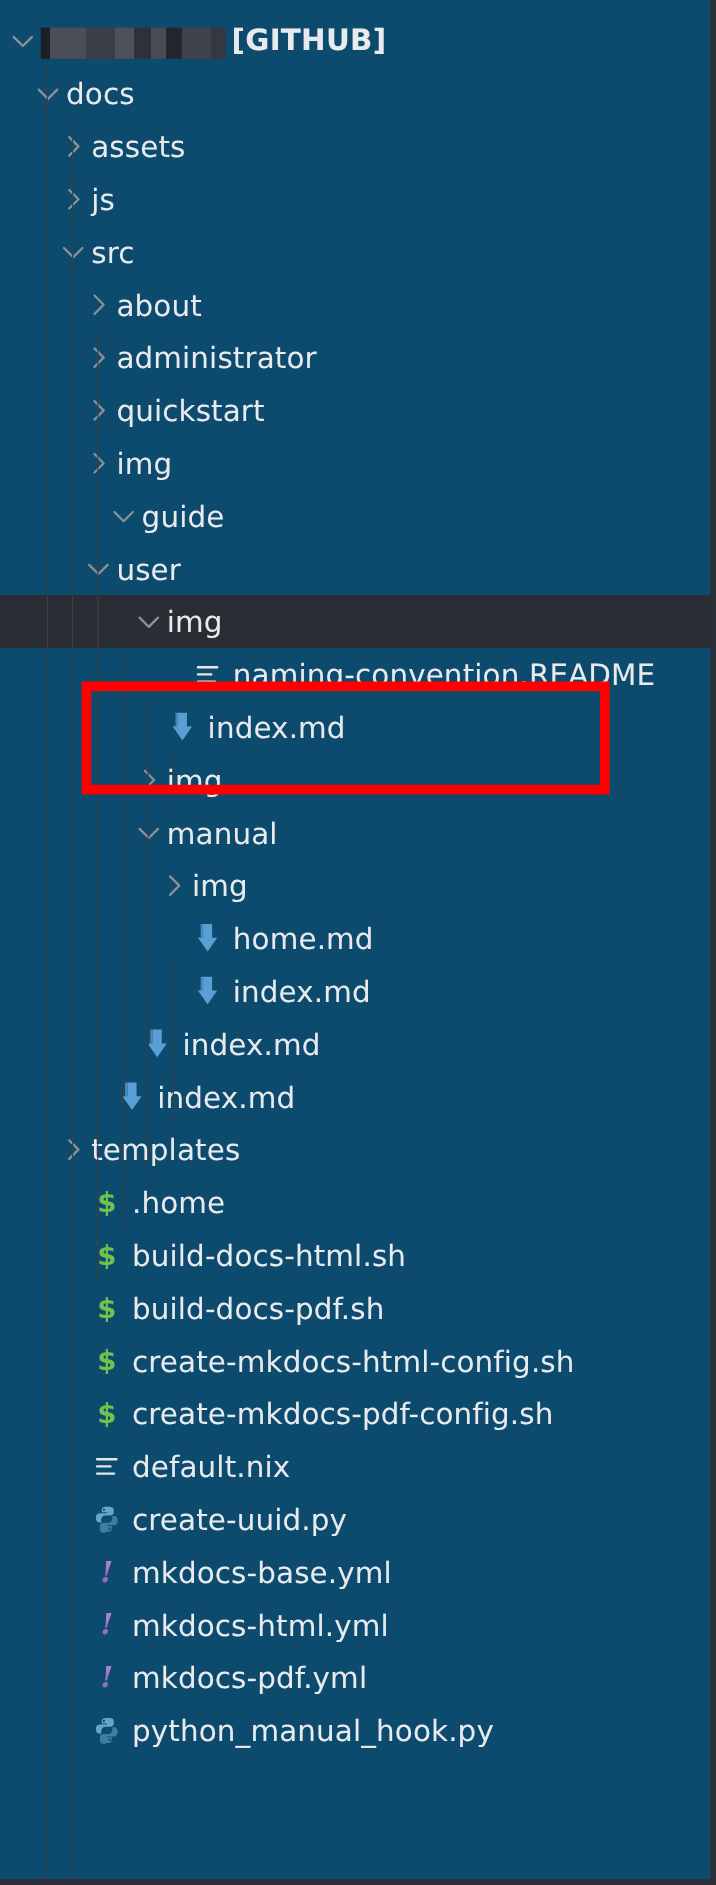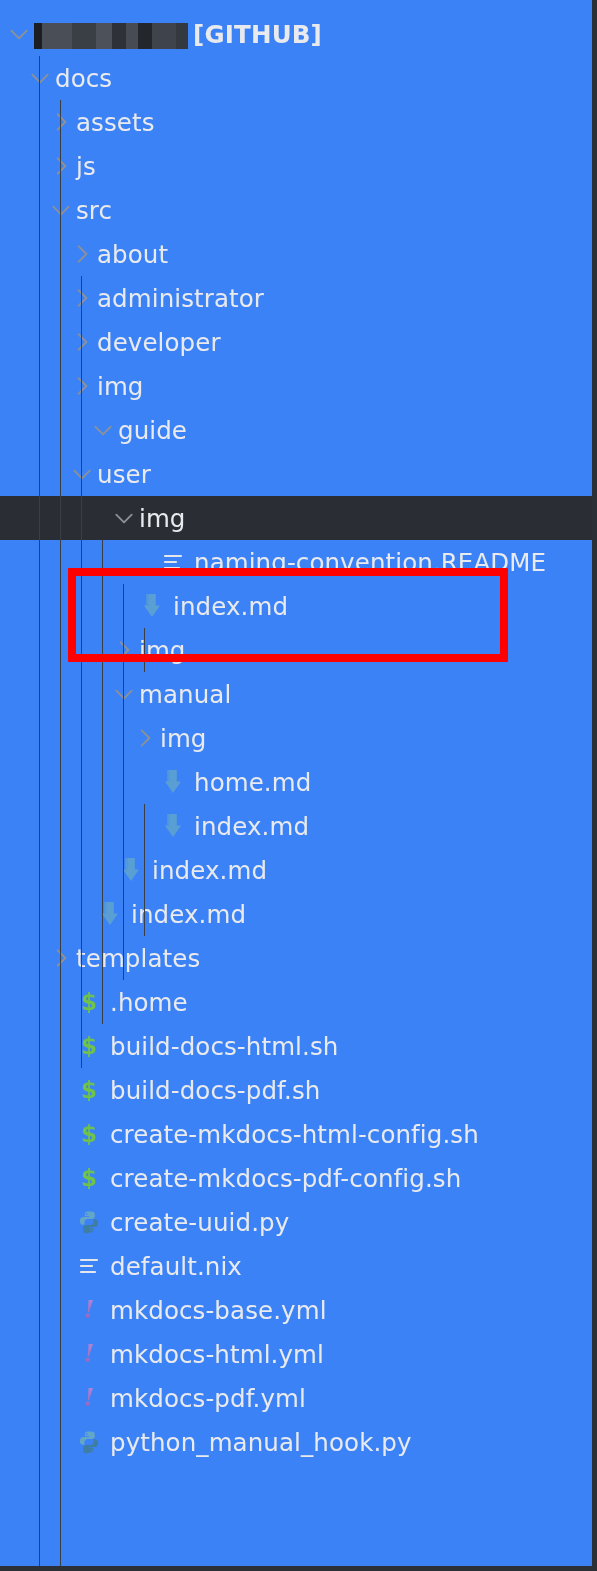--- a/index.html
+++ b/index.html
@@ -12,21 +12,21 @@
   }
   body {
     font-family: "DejaVu Sans", "Liberation Sans", sans-serif;
     -webkit-font-smoothing: antialiased;
   }
 
   #explorer {
     position: relative;
     width: 597px;
     height: 1571px;
-    background: #3b82f6;
+    background: #0c4a6e;
     overflow: hidden;
   }
 
   
   .edge-right {
     position: absolute;
     top: 0; right: 0;
     width: 5px; height: 1571px;
     background: #2b2f36;
     z-index: 40;
@@ -198,21 +198,21 @@
         </div>
         <span class="label">administrator</span>
       </div>
       <div class="row">
         <div class="indent" style="width: 69px;"></div>
         <div class="twisty">
           <svg width="22" height="22" viewBox="0 0 20 20" fill="none" stroke="#8d9196" stroke-width="1.7" stroke-linecap="round" stroke-linejoin="round">
             <path d="M7 3 L14 10 L7 17"></path>
           </svg>
         </div>
-        <span class="label">developer</span>
+        <span class="label">quickstart</span>
       </div>
       <div class="row">
         <div class="indent" style="width: 69px;"></div>
         <div class="twisty">
           <svg width="22" height="22" viewBox="0 0 20 20" fill="none" stroke="#8d9196" stroke-width="1.7" stroke-linecap="round" stroke-linejoin="round">
             <path d="M7 3 L14 10 L7 17"></path>
           </svg>
         </div>
         <span class="label">img</span>
       </div>
@@ -395,40 +395,40 @@
           <svg width="24" height="28" viewBox="0 0 24 28">
             <text x="12" y="22" font-family="DejaVu Sans, sans-serif" font-size="23" font-weight="600" fill="#6fc24b" text-anchor="middle">$</text>
           </svg>
         </div>
         <span class="label">create-mkdocs-pdf-config.sh</span>
       </div>
       <div class="row">
         <div class="indent" style="width: 48px;"></div>
         <div class="twisty empty"></div>
         <div class="ficon">
-          <svg width="24" height="24" viewBox="0 0 24 24">
-            <path d="M11.9 1.6c-2.2 0-4.1.4-4.1 2.5v2.2h4.3v.7H6.3c-2 0-3.4 1.2-3.4 3.8 0 2.5 1.1 3.9 2.9 3.9h1.6v-2.4c0-1.9 1.6-3.3 3.4-3.3h4.1c1.7 0 2.9-1.2 2.9-2.8V4.1c0-1.7-1.5-2.5-3.6-2.5zM9.6 3.2c.5 0 .9.4.9.9s-.4.9-.9.9-.9-.4-.9-.9.4-.9.9-.9z" fill="#64a6c8"></path>
-            <path d="M12.1 22.4c2.2 0 4.1-.4 4.1-2.5v-2.2h-4.3v-.7h5.8c2 0 3.4-1.2 3.4-3.8 0-2.5-1.1-3.9-2.9-3.9h-1.6v2.4c0 1.9-1.6 3.3-3.4 3.3H9.1c-1.7 0-2.9 1.2-2.9 2.8v3.1c0 1.7 1.5 2.5 3.6 2.5zm2.3-1.6c-.5 0-.9-.4-.9-.9s.4-.9.9-.9.9.4.9.9-.4.9-.9.9z" fill="#3f7ea3"></path>
-          </svg>
-        </div>
-        <span class="label">create-uuid.py</span>
-      </div>
-      <div class="row">
-        <div class="indent" style="width: 48px;"></div>
-        <div class="twisty empty"></div>
-        <div class="ficon">
           <svg width="24" height="22" viewBox="0 0 24 22">
             <g fill="#e4e6e9">
               <rect x="3" y="4" width="18" height="2" rx="0.8"></rect>
               <rect x="3" y="10" width="13" height="2" rx="0.8"></rect>
               <rect x="3" y="16" width="16" height="2" rx="0.8"></rect>
             </g>
           </svg>
         </div>
         <span class="label">default.nix</span>
+      </div>
+      <div class="row">
+        <div class="indent" style="width: 48px;"></div>
+        <div class="twisty empty"></div>
+        <div class="ficon">
+          <svg width="24" height="24" viewBox="0 0 24 24">
+            <path d="M11.9 1.6c-2.2 0-4.1.4-4.1 2.5v2.2h4.3v.7H6.3c-2 0-3.4 1.2-3.4 3.8 0 2.5 1.1 3.9 2.9 3.9h1.6v-2.4c0-1.9 1.6-3.3 3.4-3.3h4.1c1.7 0 2.9-1.2 2.9-2.8V4.1c0-1.7-1.5-2.5-3.6-2.5zM9.6 3.2c.5 0 .9.4.9.9s-.4.9-.9.9-.9-.4-.9-.9.4-.9.9-.9z" fill="#64a6c8"></path>
+            <path d="M12.1 22.4c2.2 0 4.1-.4 4.1-2.5v-2.2h-4.3v-.7h5.8c2 0 3.4-1.2 3.4-3.8 0-2.5-1.1-3.9-2.9-3.9h-1.6v2.4c0 1.9-1.6 3.3-3.4 3.3H9.1c-1.7 0-2.9 1.2-2.9 2.8v3.1c0 1.7 1.5 2.5 3.6 2.5zm2.3-1.6c-.5 0-.9-.4-.9-.9s.4-.9.9-.9.9.4.9.9-.4.9-.9.9z" fill="#3f7ea3"></path>
+          </svg>
+        </div>
+        <span class="label">create-uuid.py</span>
       </div>
       <div class="row">
         <div class="indent" style="width: 48px;"></div>
         <div class="twisty empty"></div>
         <div class="ficon">
           <svg width="24" height="28" viewBox="0 0 24 28">
             <defs>
               <linearGradient id="ygrad" x1="0" y1="0" x2="0" y2="1">
                 <stop offset="0%" stop-color="#b98ad6"></stop>
                 <stop offset="100%" stop-color="#8e5fb8"></stop>

